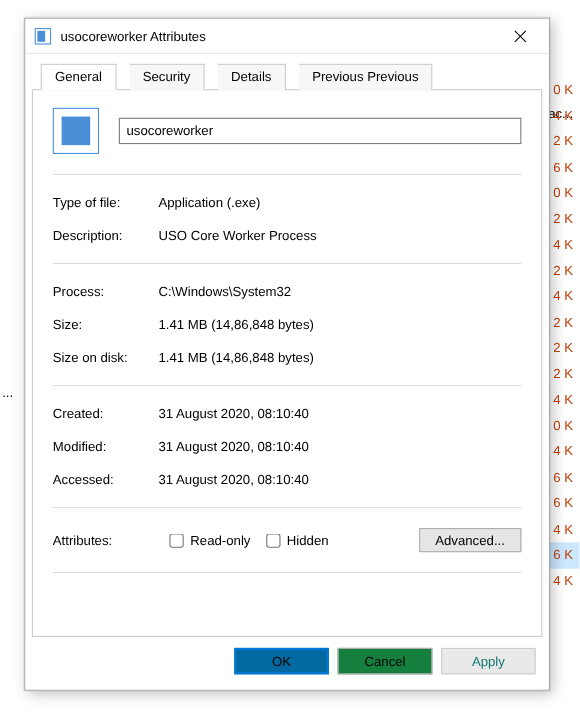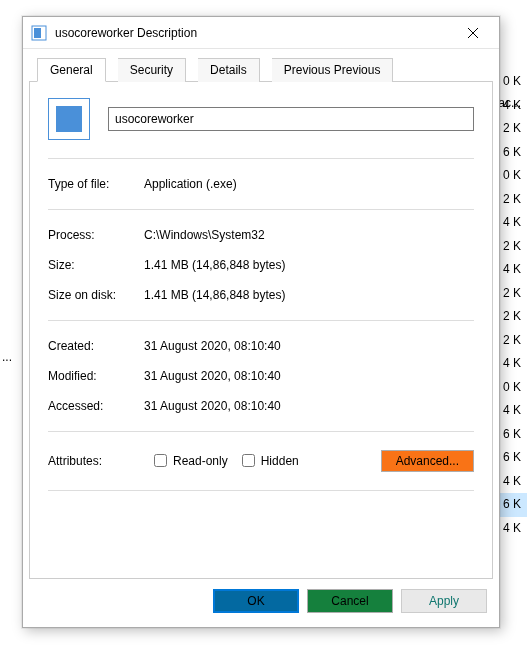--- a/index.html
+++ b/index.html
@@ -9,21 +9,21 @@
     font-size: 12px;
     background: #fff;
     color: #000;
     width: 527px;
     height: 649px;
     overflow: hidden;
     position: relative;
   }
   .bg-list {
     position: absolute; right: 0; top: 0; width: 40px; font-size: 12px;
-    text-align: right; padding-top: 70px; line-height: 23.5px; color:#000000;
+    text-align: right; padding-top: 70px; line-height: 23.5px; color:#c2410c;
   }
   .bg-list div { padding-right: 6px; }
   .bg-highlight { background:#cce8ff; }
   .bg-ac { position:absolute; top:96px; right:6px; font-size:12px; }
   .bg-left { position:absolute; left:2px; top:350px; font-size:12px; }
   .dialog {
     position: absolute;
     left: 22px; top: 16px;
     width: 478px; height: 612px;
     background: #fff;
@@ -73,25 +73,25 @@
   .name-input {
     flex:1; height: 24px; padding: 2px 6px; font-size:12px;
     border:1px solid #7a7a7a; font-family: inherit;
   }
   hr.sep { border:none; border-top:1px solid #ddd; margin: 6px 0; }
   .kv { display:flex; gap: 4px; padding: 4px 0; font-size:12px;align-items:center; }
   .kv .k { width: 92px; }
   .kv .v { flex:1; }
   .attr-row { display:flex; align-items:center; gap: 14px; padding:4px 0; }
   .attr-row .k { width: 92px; }
-  .chk { display:flex; align-items:flex-start; gap:6px; }
+  .chk { display:flex; align-items:flex-end; gap:6px; }
   .chk input { width:13px; height:13px; margin:0; }
   .adv-btn {
     margin-left:auto; padding: 3px 14px; font-size:12px;
-    background:#f97316; border:1px solid #adadad; cursor:pointer;
+    background:#e5e5e5; border:1px solid #adadad; cursor:pointer;
   }
   .buttons {
     display:flex; justify-content:flex-end; gap:8px;
     padding: 10px 12px 14px 12px;
   }
   .btn {
     min-width: 86px; padding: 4px 10px; font-size:12px; text-align:center;
     background:#15803d; border:1px solid #adadad; cursor:pointer;
   }
   .btn.primary { border:2px solid #0078d7; background:#0369a1; padding:3px 9px; }
@@ -127,21 +127,21 @@
 
 <div class="dialog">
 
   <div class="titlebar">
     <span class="title-icon">
       <svg width="16" height="16" viewBox="0 0 16 16">
         <rect x="1" y="1" width="14" height="14" fill="#fff" stroke="#4a90d9"></rect>
         <rect x="3" y="3" width="7" height="10" fill="#4a90d9"></rect>
       </svg>
     </span>
-    <span class="title-text">usocoreworker Description</span>
+    <span class="title-text">usocoreworker Attributes</span>
     <div class="close-btn">
       <svg width="12" height="12" viewBox="0 0 12 12">
         <line x1="1" y1="1" x2="11" y2="11" stroke="#000" stroke-width="1"></line>
         <line x1="11" y1="1" x2="1" y2="11" stroke="#000" stroke-width="1"></line>
       </svg>
     </div>
   </div>
 
   <div class="tabstrip">
     <div class="tab active">General</div>
@@ -157,20 +157,24 @@
         <div class="file-icon-inner"></div>
       </div>
       <input class="name-input" type="text" value="usocoreworker" style="">
     </div>
 
     <hr class="sep">
 
     <div class="kv">
       <div class="k">Type of file:</div>
       <div class="v">Application (.exe)</div>
+    </div>
+    <div class="kv">
+      <div class="k">Description:</div>
+      <div class="v">USO Core Worker Process</div>
     </div>
 
     <hr class="sep">
 
     <div class="kv">
       <div class="k">Process:</div>
       <div class="v">C:\Windows\System32</div>
     </div>
     <div class="kv">
       <div class="k">Size:</div>

